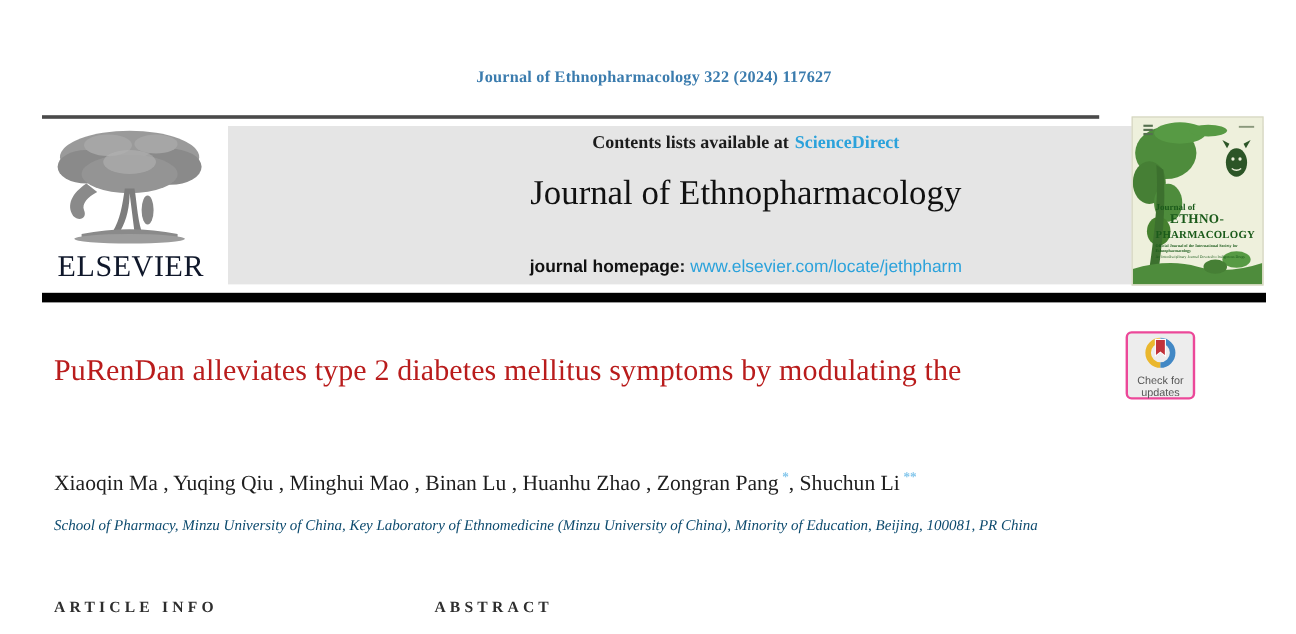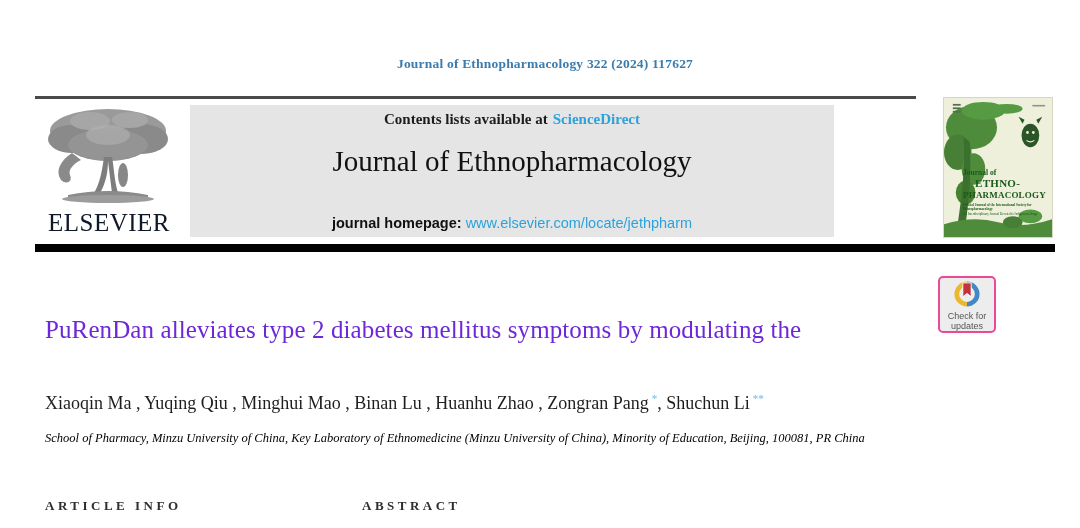--- a/index.html
+++ b/index.html
@@ -12,21 +12,21 @@
   .rule-top{position:absolute;left:35px;top:96px;width:881px;height:3px;background:#4a4a4a;}
   .rule-black{position:absolute;left:35px;top:244px;width:1020px;height:8px;background:#000;}
 
   
   .elsevier{position:absolute;left:40px;top:103px;width:140px;height:138px;}
   .elsevier svg{position:absolute;left:2px;top:2px;width:132px;height:102px;}
   .elsevier-word{position:absolute;left:0;top:106px;width:138px;text-align:center;
                  font-size:25px;color:#0f172a;letter-spacing:.5px;}
 
   
-  .masthead{position:absolute;left:190px;top:105px;width:644px;height:132px;background:#e5e5e5;text-align:center;}
+  .masthead{position:absolute;left:190px;top:105px;width:863px;height:132px;background:#e5e5e5;text-align:center;}
   .contents-line{position:absolute;top:6px;left:0;width:100%;font-size:15px;font-weight:700;color:#1c1c1c;}
   .contents-line .blue{margin-left:5px;}
   a.blue{color:#2ba2db;text-decoration:none;cursor:pointer;}
   .journal-name{position:absolute;top:40px;left:0;width:100%;font-size:29px;color:#111;}
   .homepage-line{position:absolute;top:110px;left:0;width:100%;
                  font-family:"Liberation Sans","DejaVu Sans",sans-serif;font-size:14.5px;font-weight:700;color:#111;}
   .homepage-line .blue{font-weight:400;margin-left:4px;}
 
   
   .cover{position:absolute;left:943px;top:97px;width:110px;height:141px;background:#eef0dc;
@@ -39,25 +39,25 @@
   .cov-sub{margin-top:2px;font-size:3.4px;font-weight:600;}
   .cov-sub2{margin-top:1.5px;font-size:3.2px;font-weight:400;}
 
   
   .crossmark{position:absolute;left:938px;top:276px;width:58px;height:57px;background:#ededed;
              border:2px solid #ec4899;border-radius:5px;box-sizing:border-box;text-align:center;cursor:pointer;}
   .crossmark svg{margin-top:3px;width:26px;height:26px;}
   .cm-text{font-family:"Liberation Sans","DejaVu Sans",sans-serif;font-size:9px;line-height:10px;color:#555;}
 
   
-  .title{position:absolute;left:45px;top:311px;width:900px;margin:0;
-         font-size:25px;font-weight:400;line-height:37px;color:#6d28d9;letter-spacing:.1px;}
+  .title{position:absolute;left:45px;top:291px;width:900px;margin:0;
+         font-size:25px;font-weight:400;line-height:37px;color:#b91c1c;letter-spacing:.1px;}
   .authors{position:absolute;left:45px;top:392px;width:960px;font-size:18px;color:#1e1e1e;}
   .authors sup{color:#85c7ec;font-size:11px;font-weight:700;margin-left:3px;cursor:pointer;}
-  .affiliation{position:absolute;left:45px;top:431px;width:920px;font-size:12.5px;font-style:italic;color:#000000;}
+  .affiliation{position:absolute;left:45px;top:431px;width:920px;font-size:12.5px;font-style:italic;color:#0c4a6e;}
 
   .col-heading{position:absolute;top:498px;font-size:13px;font-weight:600;letter-spacing:3.5px;color:#2e2e2e;}
   .article-info{left:45px;}
   .abstract{left:362px;}
 </style>
 </head>
 <body>
 
 <div class="page">
 

